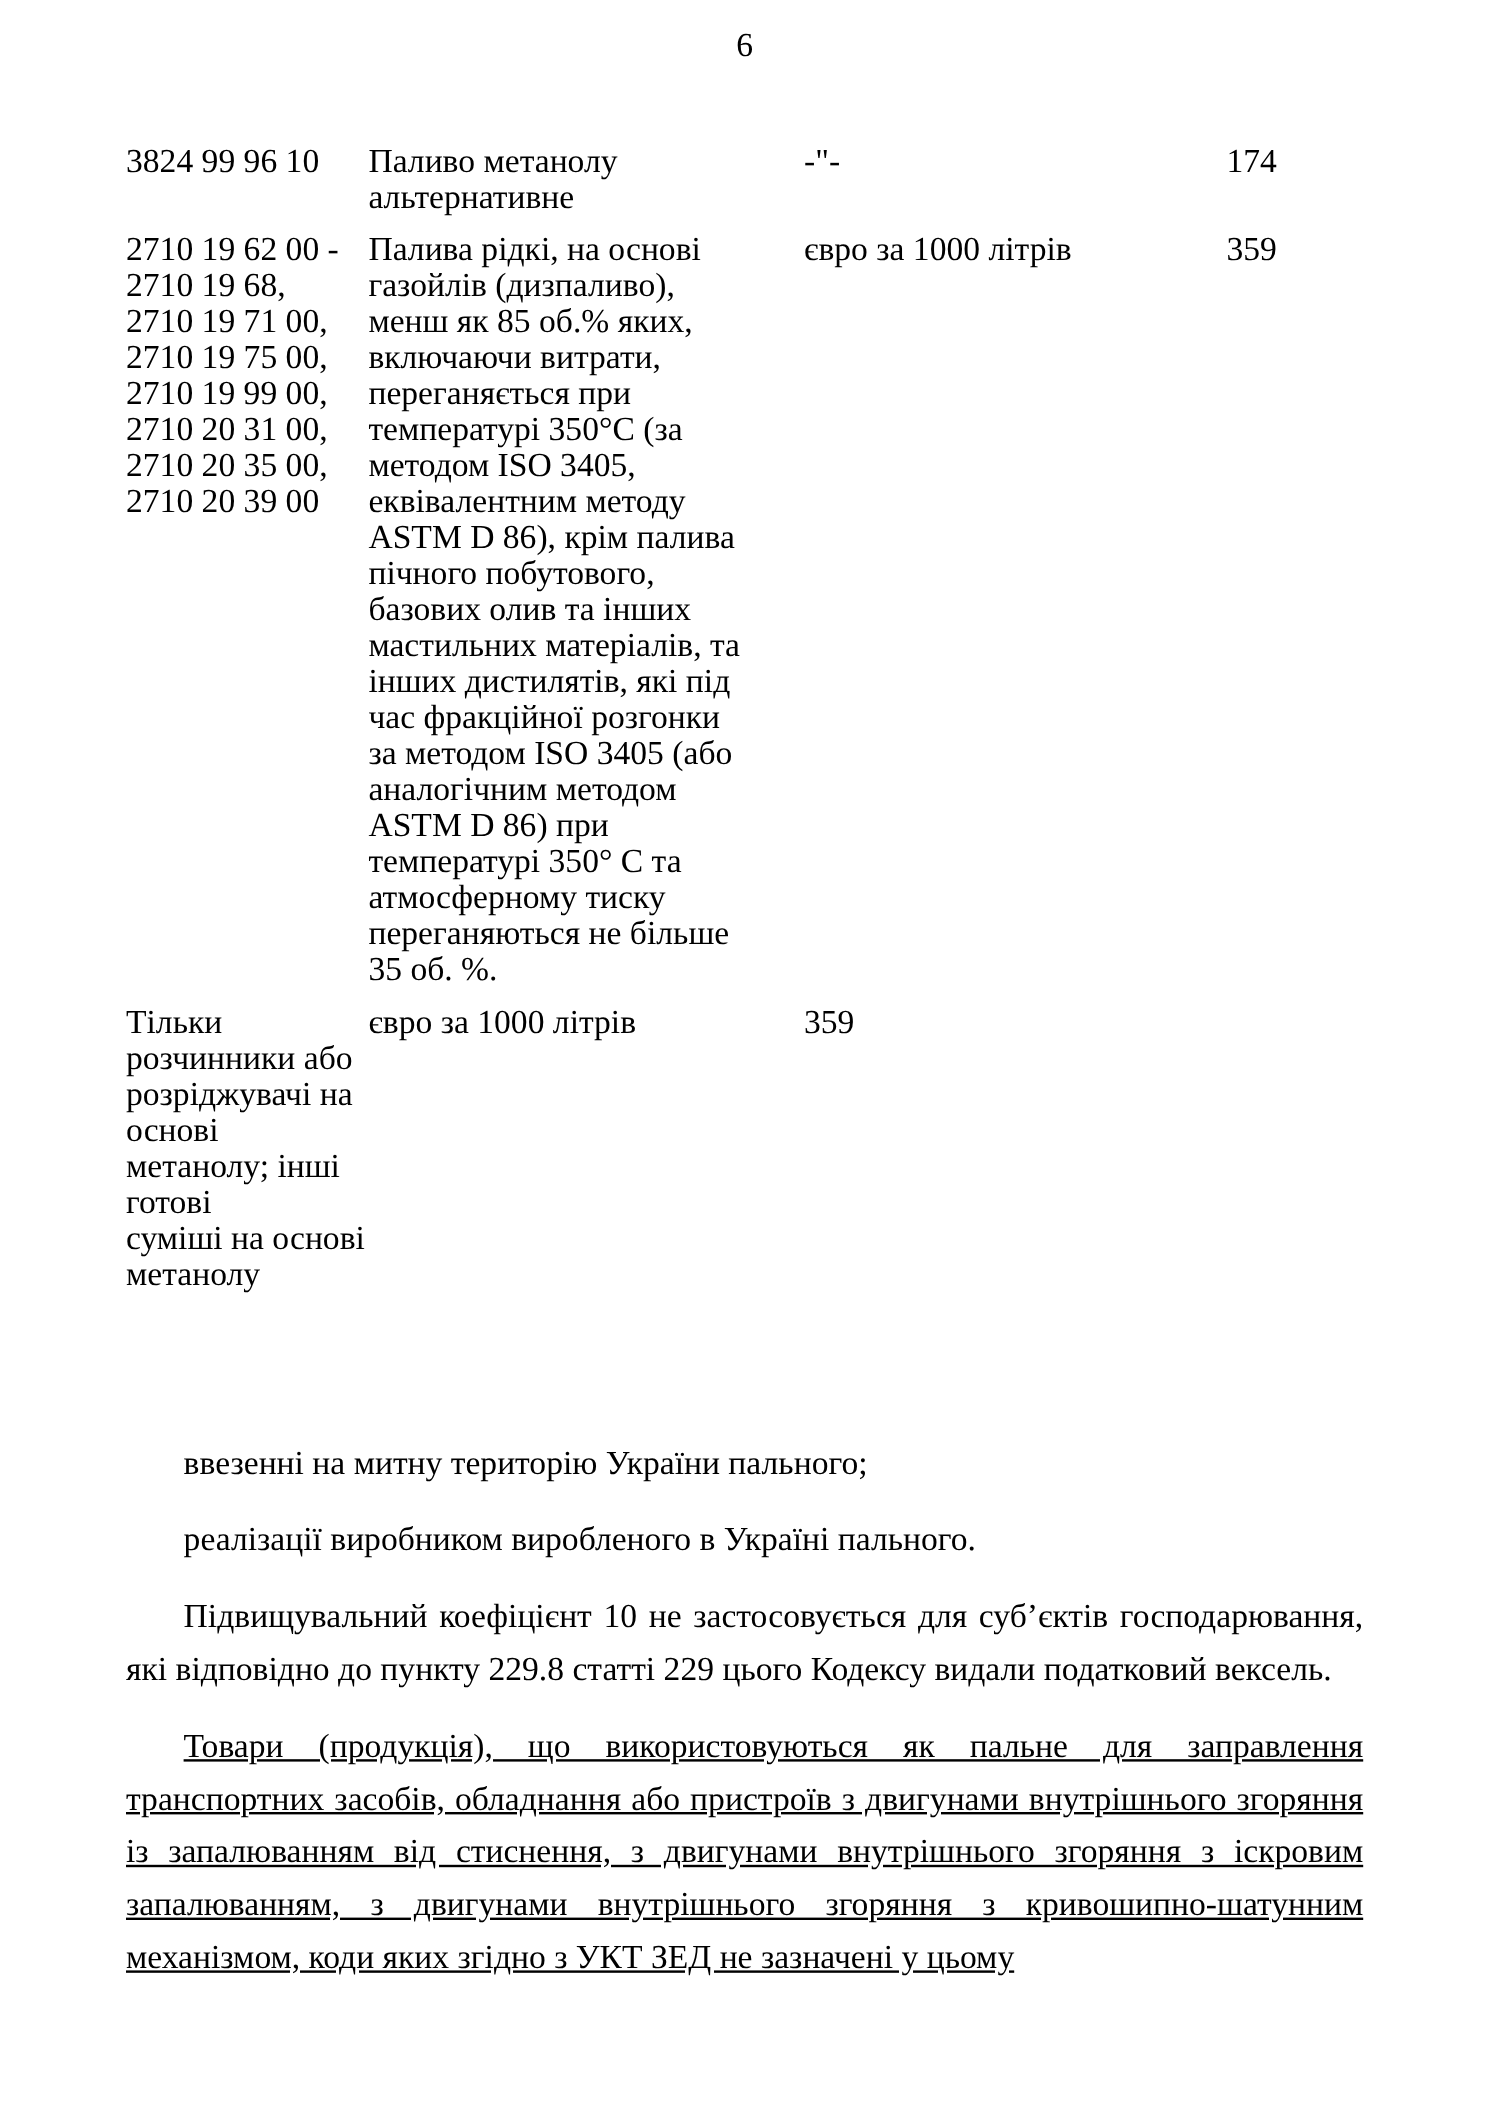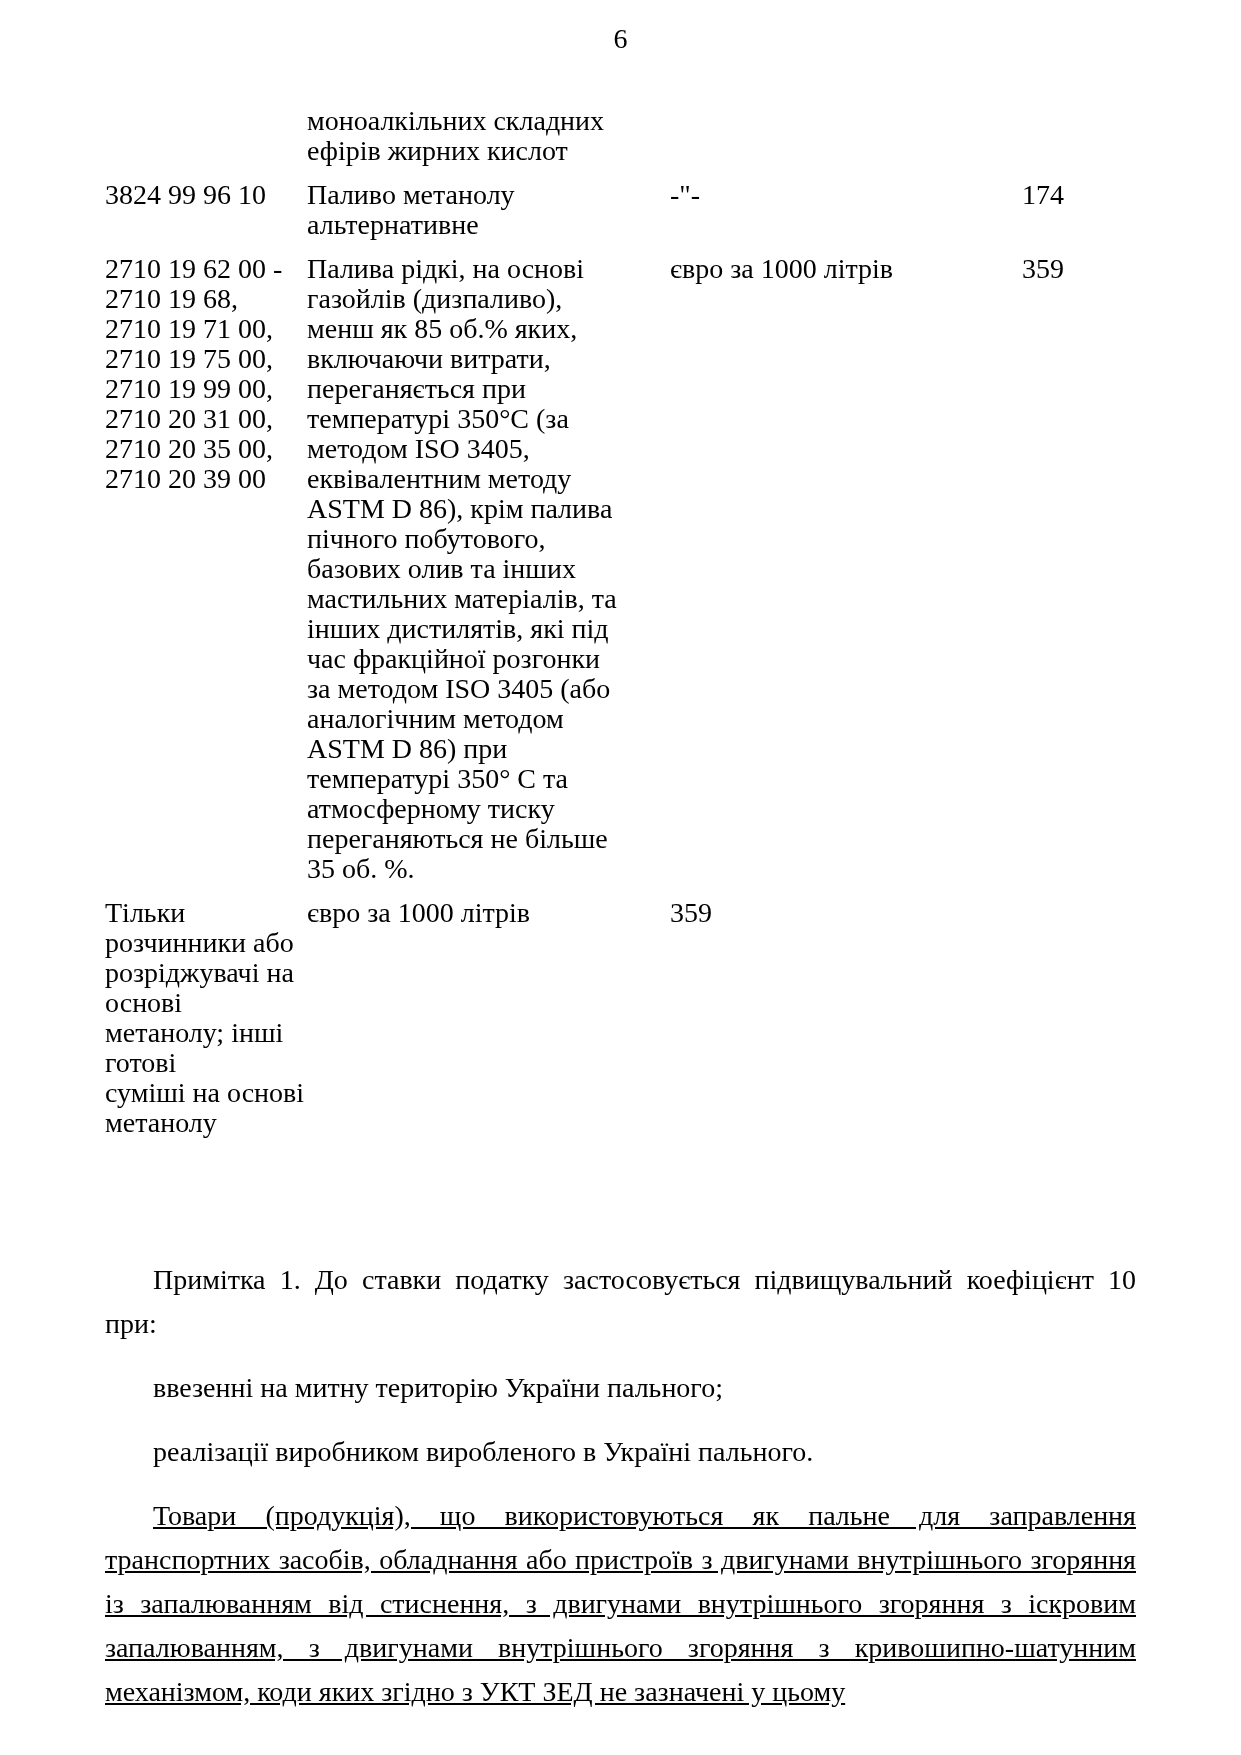--- a/index.html
+++ b/index.html
@@ -43,22 +43,20 @@
 <body>
 
 <div class="page">
 
   <div class="page-number">6</div>
 
   <div class="doc-table">
 
     <div class="trow">
       <div class="cell"></div>
-      <div class="cell">моноалкільних складних
-ефірів жирних кислот</div>
       <div class="cell"></div>
       <div class="cell"></div>
     </div>
 
     <div class="trow">
       <div class="cell">3824 99 96 10</div>
       <div class="cell">Паливо метанолу
 альтернативне</div>
       <div class="cell">-"-</div>
       <div class="cell">174</div>
@@ -103,19 +101,19 @@
 розріджувачі на основі
 метанолу; інші готові
 суміші на основі метанолу</div>
       <div class="cell">євро за 1000 літрів</div>
       <div class="cell">359</div>
     </div>
 
   </div>
 
   <div class="paras">
-    <p class="para">Примітка 1. До ставки податку застосовується підвищувальний коефіцієнт 10 при:</p>
     <p class="para">ввезенні на митну територію України пального;</p>
     <p class="para">реалізації виробником виробленого в Україні пального.</p>
+    <p class="para">Підвищувальний коефіцієнт 10 не застосовується для суб’єктів господарювання, які відповідно до пункту 229.8 статті 229 цього Кодексу видали податковий вексель.</p>
     <p class="para">Товари (продукція), що використовуються як пальне для заправлення транспортних засобів, обладнання або пристроїв з двигунами внутрішнього згоряння із запалюванням від стиснення, з двигунами внутрішнього згоряння з іскровим запалюванням, з двигунами внутрішнього згоряння з кривошипно-шатунним механізмом, коди яких згідно з УКТ ЗЕД не зазначені у цьому</p>
   </div>
 
 </div>
 
 </body></html>

